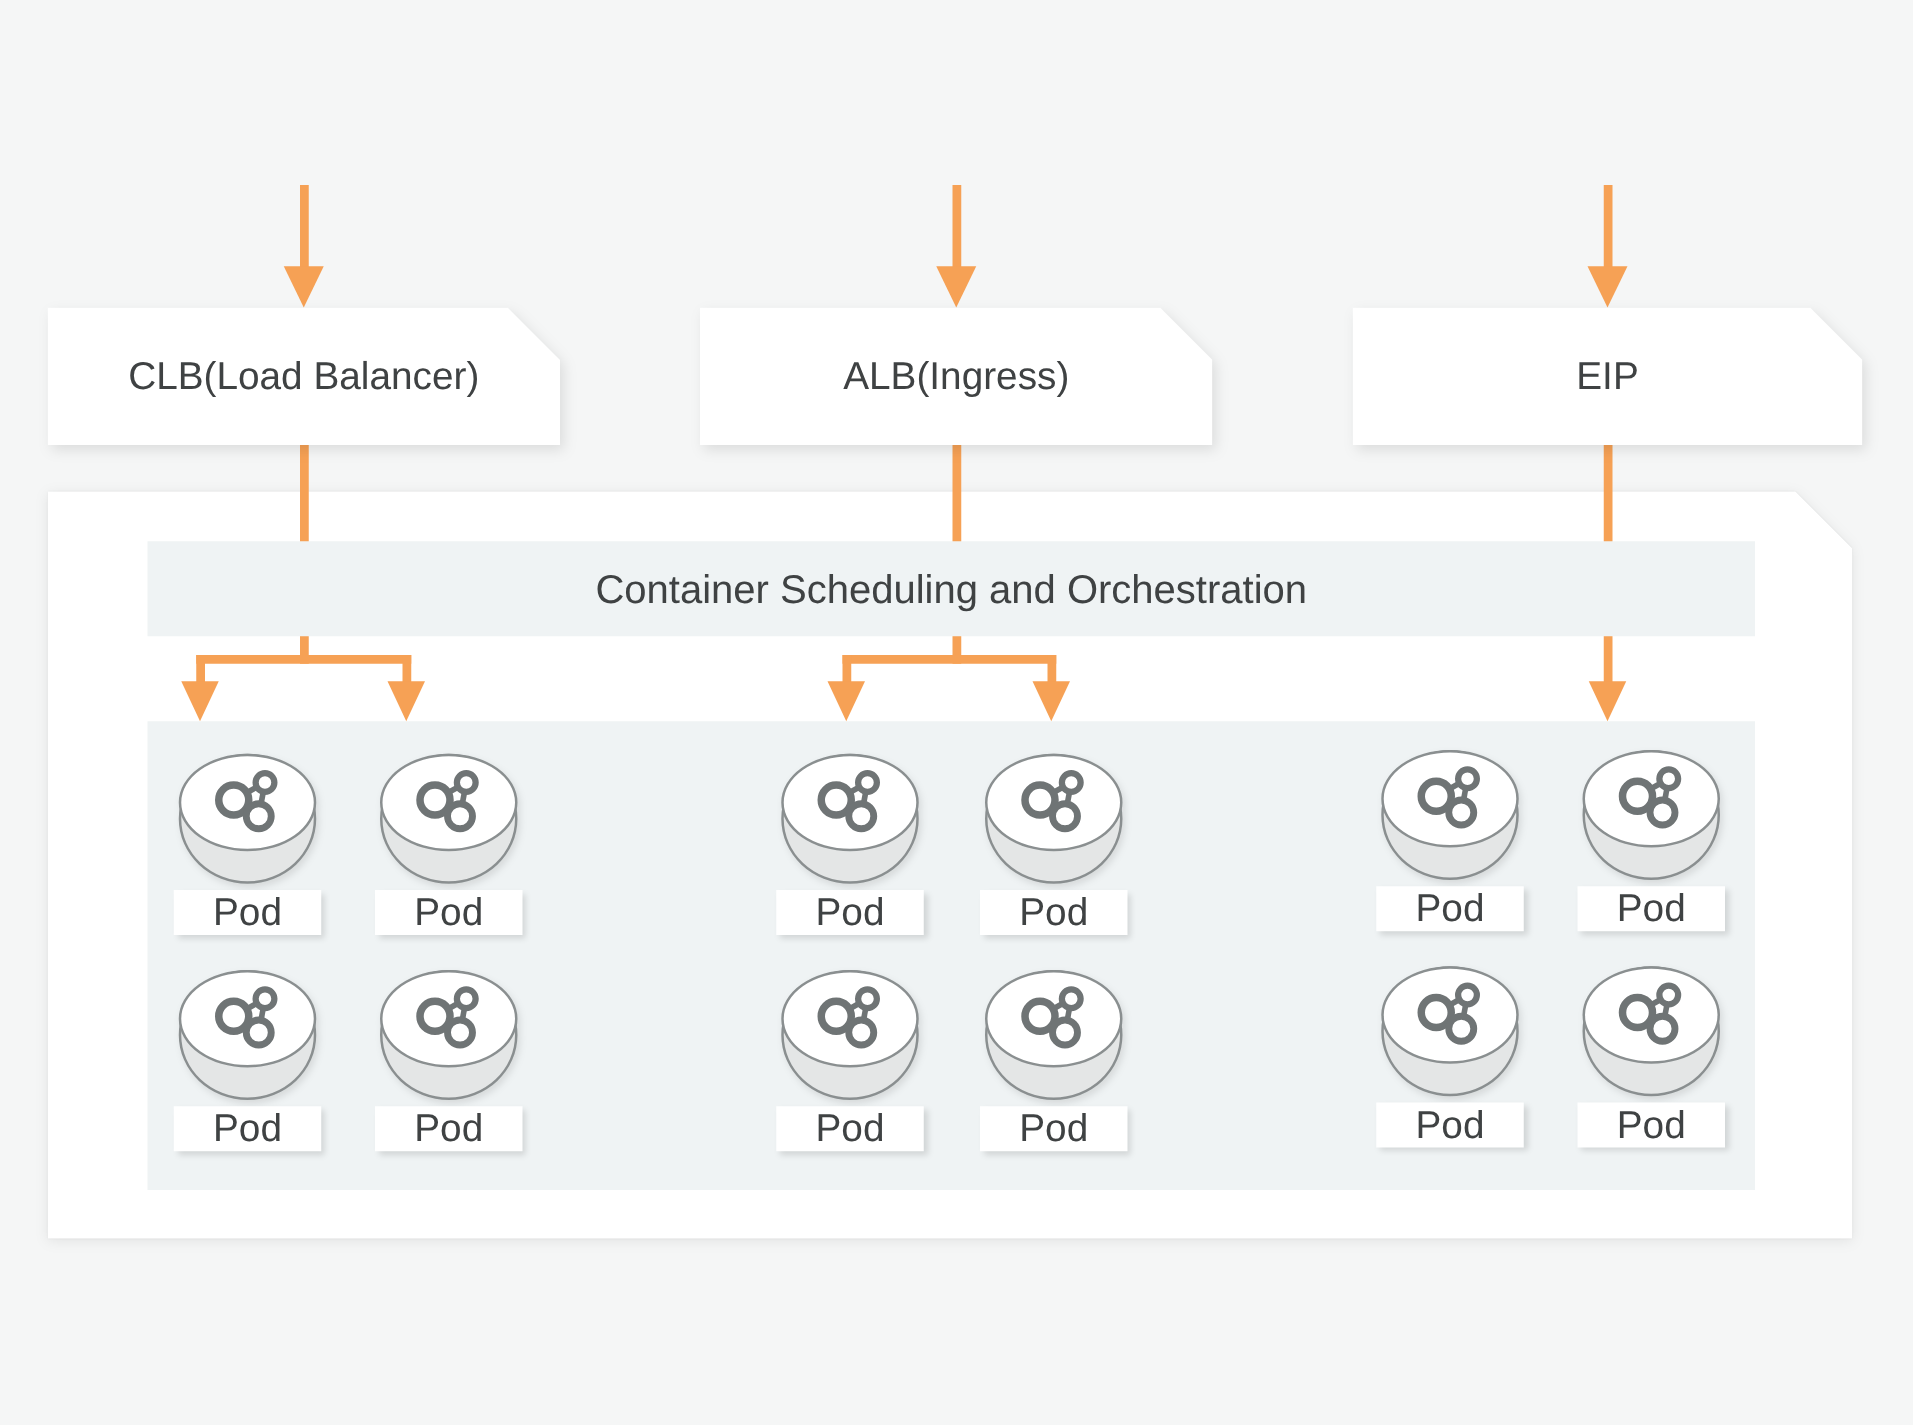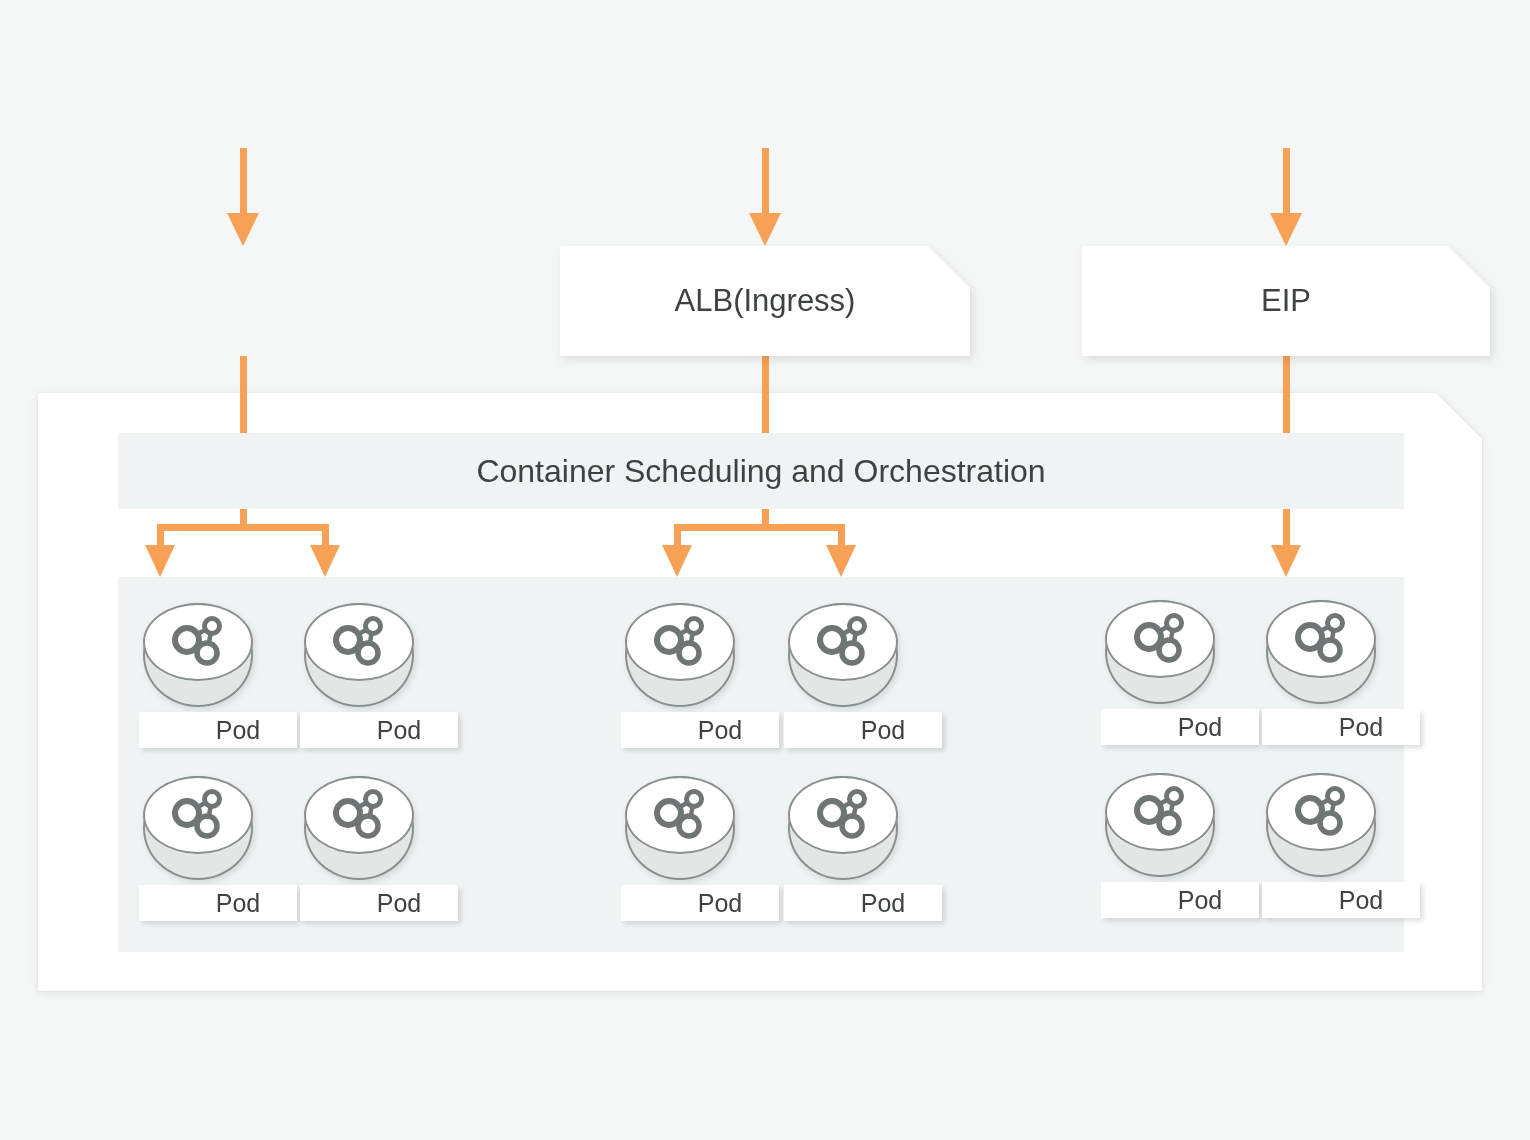--- a/index.html
+++ b/index.html
@@ -49,21 +49,21 @@
   
   .pod{position:absolute;width:110px;height:104px;z-index:3;}
   .cyl{position:absolute;inset:0;filter:drop-shadow(2px 3px 3px rgba(0,0,0,0.10));}
   .cyl-body{position:absolute;inset:0;border-radius:50%;background:var(--cylinder-side);
     border:2px solid var(--outline);box-sizing:border-box;}
   .cyl-top{position:absolute;left:0;top:0;width:110px;height:78px;border-radius:50%;
     background:#fff;border:2px solid var(--outline);box-sizing:border-box;}
   .molecule{position:absolute;left:23px;top:11px;}
   .pod-tag{position:absolute;left:-4px;top:109px;width:118px;height:36px;background:#fff;
     box-shadow:3px 3px 5px rgba(0,0,0,0.13);display:flex;align-items:center;justify-content:center;
-    font-size:25px;color:var(--text);padding-left:40px;}
+    font-size:31px;color:var(--text);}
 </style>
 </head>
 <body>
 
 <div id="stage">
 
   <div class="panel-wrap">
     <div class="panel"></div>
   </div>
 
@@ -92,20 +92,23 @@
   <div class="ohead small" style="left:662px;top:545px;"></div>
   <div class="ohead small" style="left:826px;top:545px;"></div>
 
   <div class="oline" style="left:1282.5px;top:356px;width:7px;height:190px;"></div>
   <div class="ohead small" style="left:1271px;top:545px;"></div>
 
   <div class="band header">
     <span>Container Scheduling and Orchestration</span>
   </div>
 
+  <div class="node clb">
+    <div class="node-inner">CLB(Load Balancer)</div>
+  </div>
   <div class="node eip">
     <div class="node-inner">EIP</div>
   </div>
   <div class="node alb">
     <div class="node-inner">ALB(Ingress)</div>
   </div>
 
   <div class="pod" style="left:143px;top:603px">
   <div class="cyl">
     <div class="cyl-body"></div>

